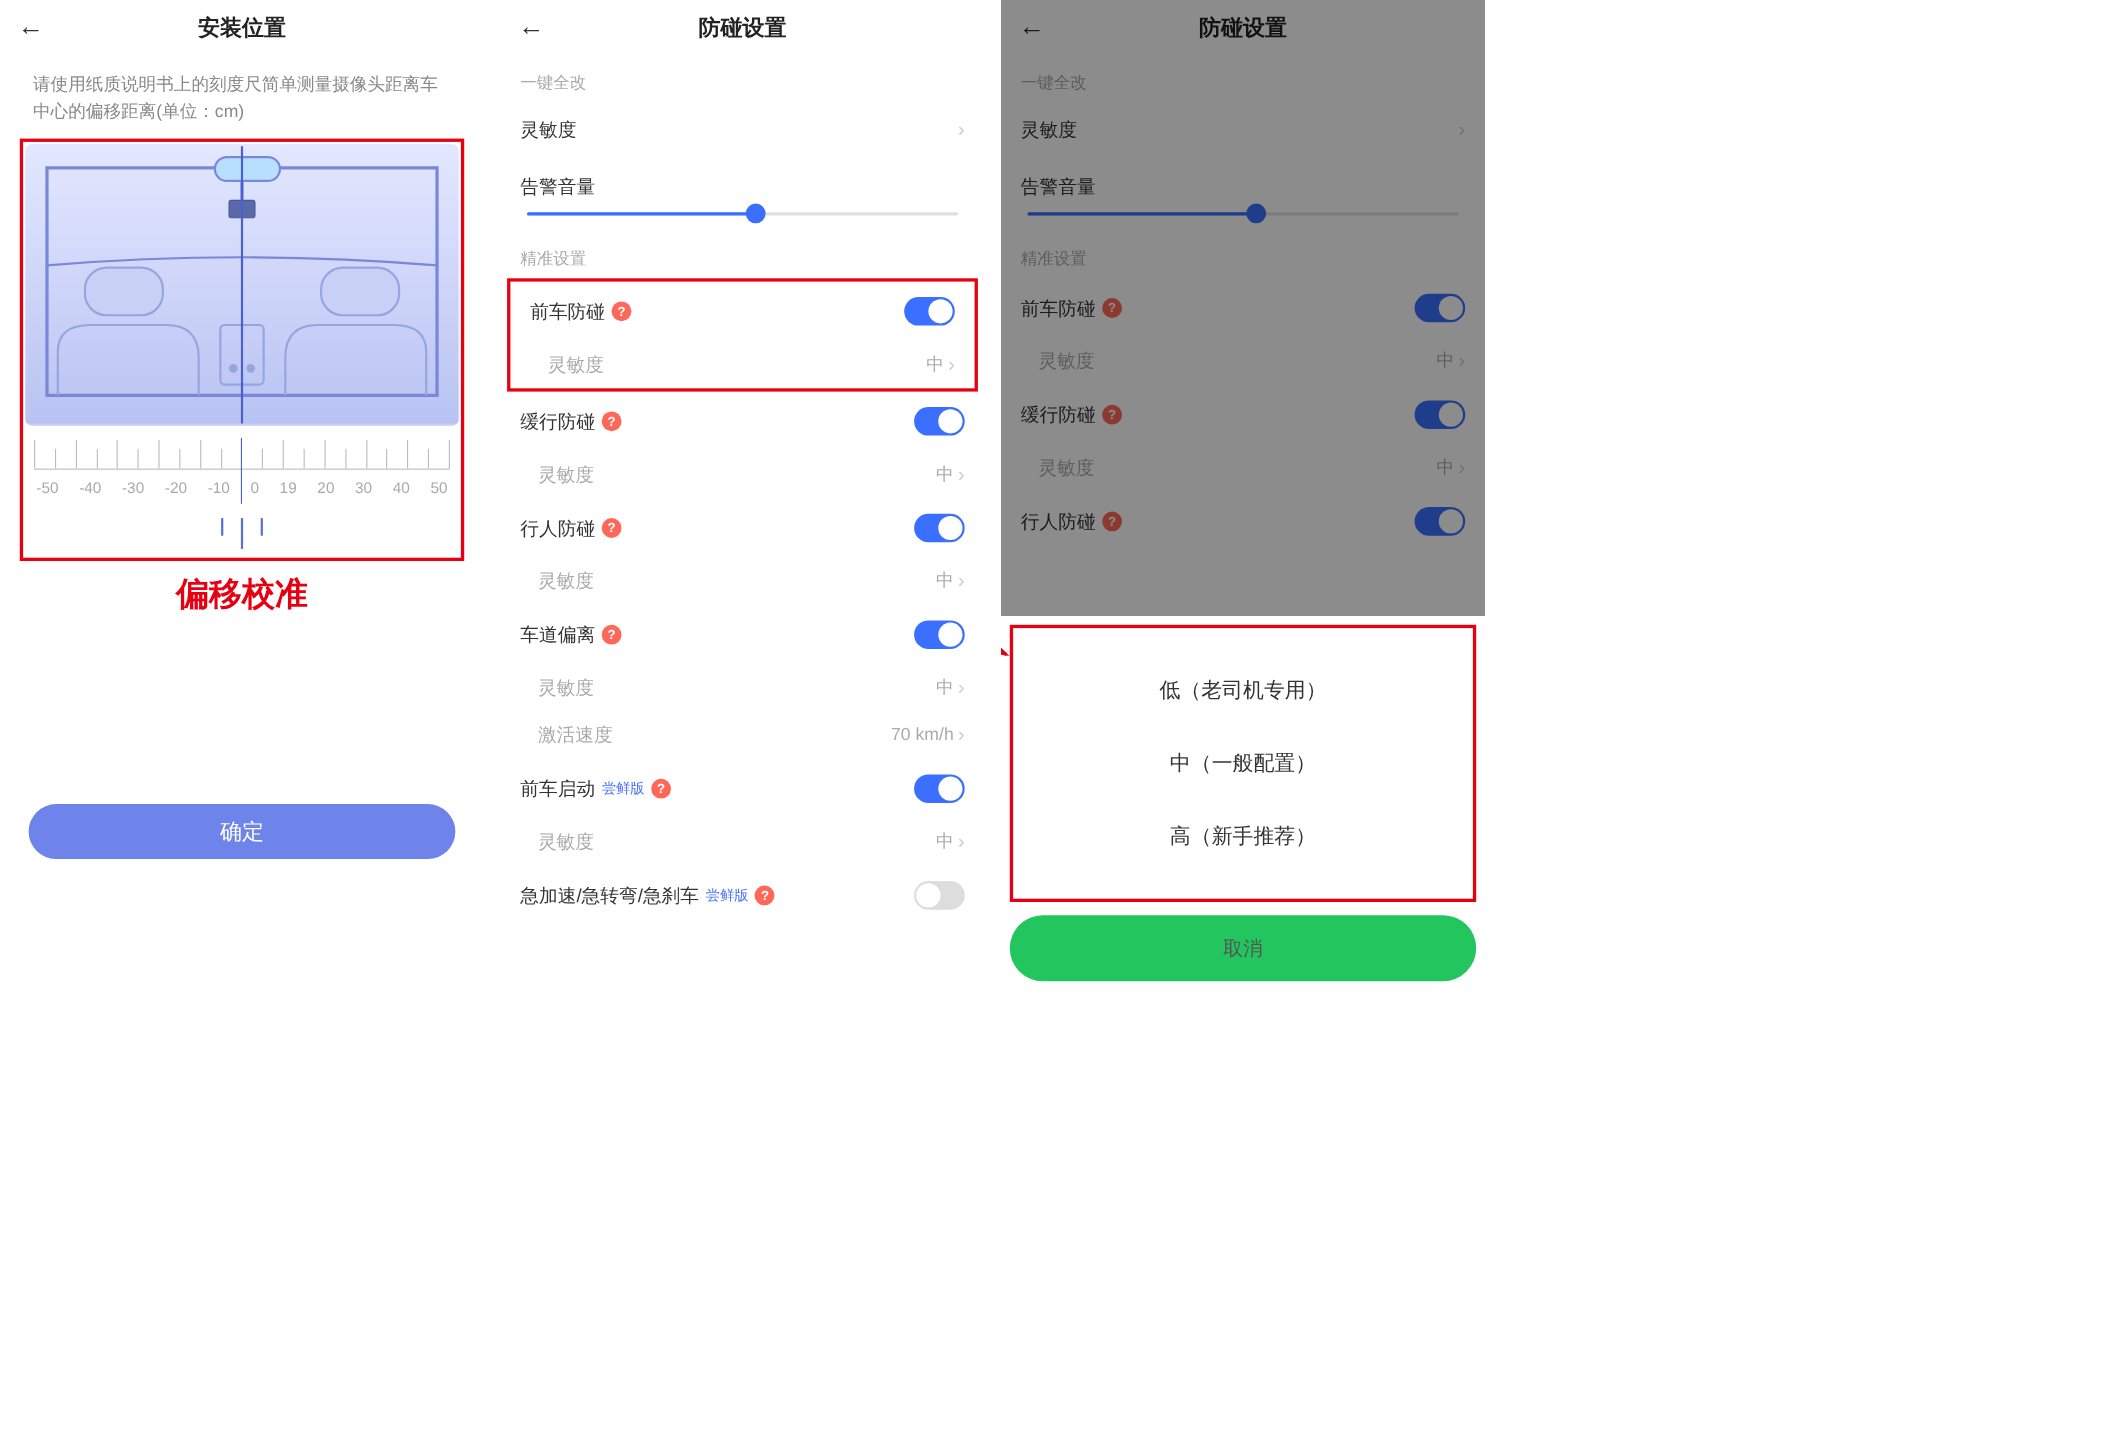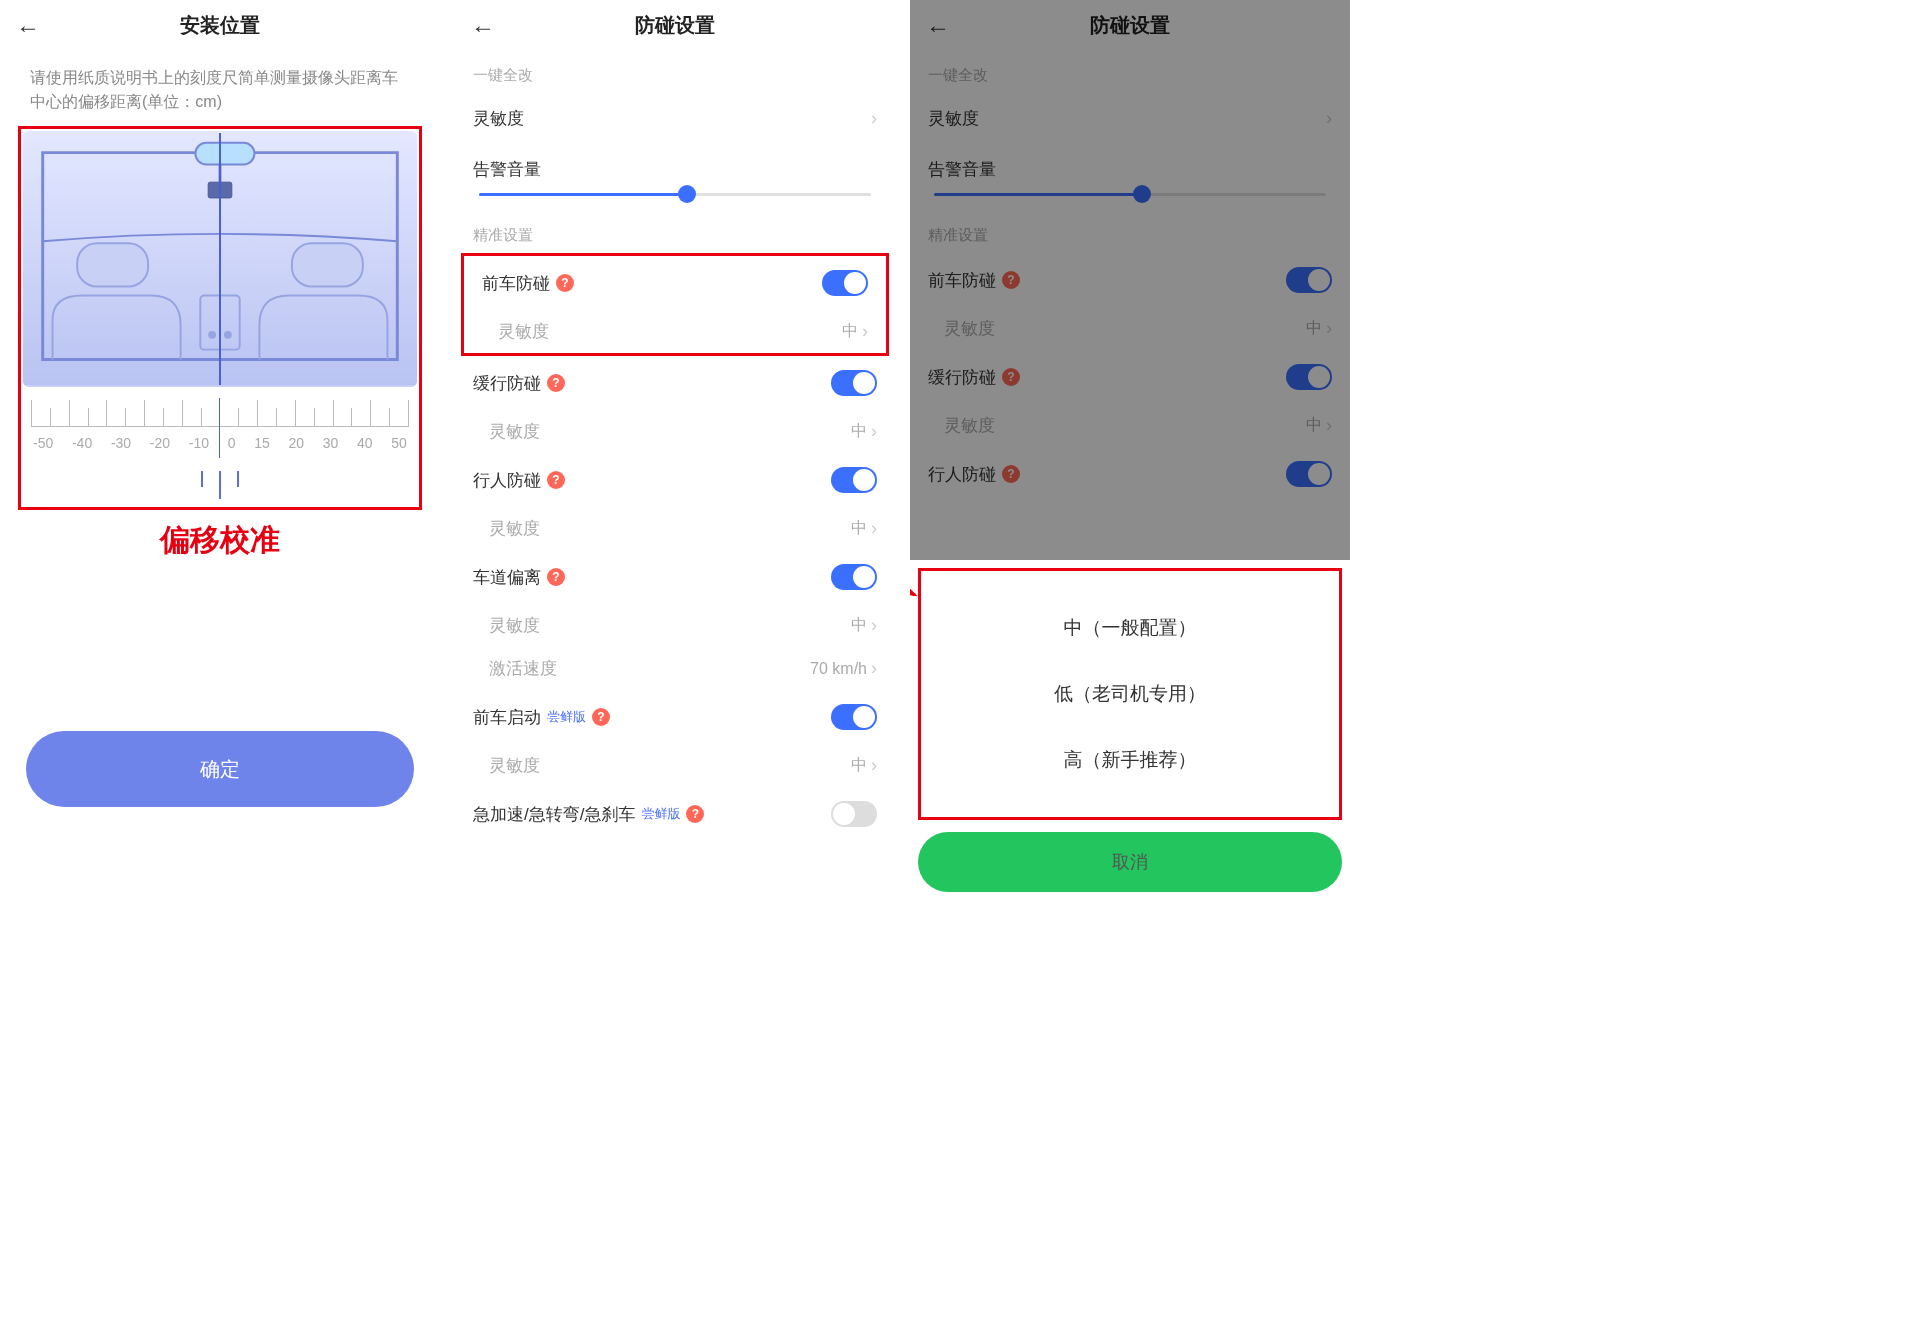--- a/index.html
+++ b/index.html
@@ -19,21 +19,21 @@
     .car-illus svg { width: 100%; height: 100%; }
     .ruler { height: 110px; position: relative; padding: 10px 10px 0; }
     .ruler-ticks { display: flex; justify-content: space-between; height: 28px; border-bottom: 1px solid #bbb; align-items: flex-end; }
     .ruler-ticks span { width: 1px; height: 18px; background: #bbb; }
     .ruler-ticks span.big { height: 26px; }
     .ruler-labels { display: flex; justify-content: space-between; font-size: 14px; color: #aaa; margin-top: 8px; padding: 0 2px; }
     .slider-marks { display: flex; justify-content: center; gap: 16px; margin-top: 20px; }
     .slider-marks span { width: 2px; background: #5a6fd8; }
     .slider-marks span:nth-child(1){height:16px;} .slider-marks span:nth-child(2){height:28px;} .slider-marks span:nth-child(3){height:16px;}
     .red-label { color: #e60012; font-size: 30px; font-weight: 700; text-align: center; margin-top: 10px; }
-    .confirm-btn { background: #6e84ea; color: #fff; font-size: 20px; border-radius: 40px; height: 76px; display: flex; align-items: center; justify-content: center; margin: 170px 26px 0; cursor: pointer; }
+    .confirm-btn { background: #6e84ea; color: #fff; font-size: 20px; border-radius: 40px; height: 50px; display: flex; align-items: center; justify-content: center; margin: 170px 26px 0; cursor: pointer; }
     
     
     .section-label { color: #aaa; font-size: 15px; padding: 16px 18px 8px; }
     .row { display: flex; align-items: center; justify-content: space-between; padding: 14px 18px; font-size: 17px; color: #333; }
     .row .label { display: flex; align-items: center; gap: 6px; }
     .row .val { color: #aaa; font-size: 16px; display: flex; align-items: center; gap: 4px; }
     .row.sub { padding-left: 34px; padding-top: 10px; padding-bottom: 10px; }
     .row.sub .label { color: #aaa; }
     .chevron { color: #ccc; font-size: 18px; }
     .help-icon { width: 18px; height: 18px; border-radius: 50%; background: #ff6858; color: #fff; font-size: 12px; display: inline-flex; align-items: center; justify-content: center; font-weight: bold; }
@@ -124,21 +124,21 @@
           <span></span>
           <span class="big"></span>
       </div>
       <div class="ruler-labels">
         <span>-50</span>
           <span>-40</span>
           <span>-30</span>
           <span>-20</span>
           <span>-10</span>
           <span>0</span>
-          <span>15</span>
+          <span>19</span>
           <span>20</span>
           <span>30</span>
           <span>40</span>
           <span>50</span>
       </div>
       <div class="slider-marks">
           <span></span>
           <span></span>
           <span></span>
         </div>
@@ -319,22 +319,22 @@
       <span class="label">
           <span>行人防碰</span>
           <span class="help-icon">?</span>
         </span>
       <span class="toggle"></span>
     </div>
   </div>
   <div class="dimmer" style="bottom:310px;"></div>
   <div class="sheet">
     <div class="sheet-options">
+      <div class="sheet-opt">低（老司机专用）</div>
       <div class="sheet-opt">中（一般配置）</div>
-      <div class="sheet-opt">低（老司机专用）</div>
       <div class="sheet-opt">高（新手推荐）</div>
     </div>
     <div class="sheet-cancel">取消</div>
   </div>
 
   <svg class="arrow-line" style="position:absolute; left:-455px; top:300px; width:480px; height:320px; overflow:visible;">
     <defs>
         <marker id="arrh" markerWidth="10" markerHeight="10" refX="8" refY="3" orient="auto">
           <path d="M0,0 L0,6 L9,3 z" fill="#e60012"></path>
         </marker>

